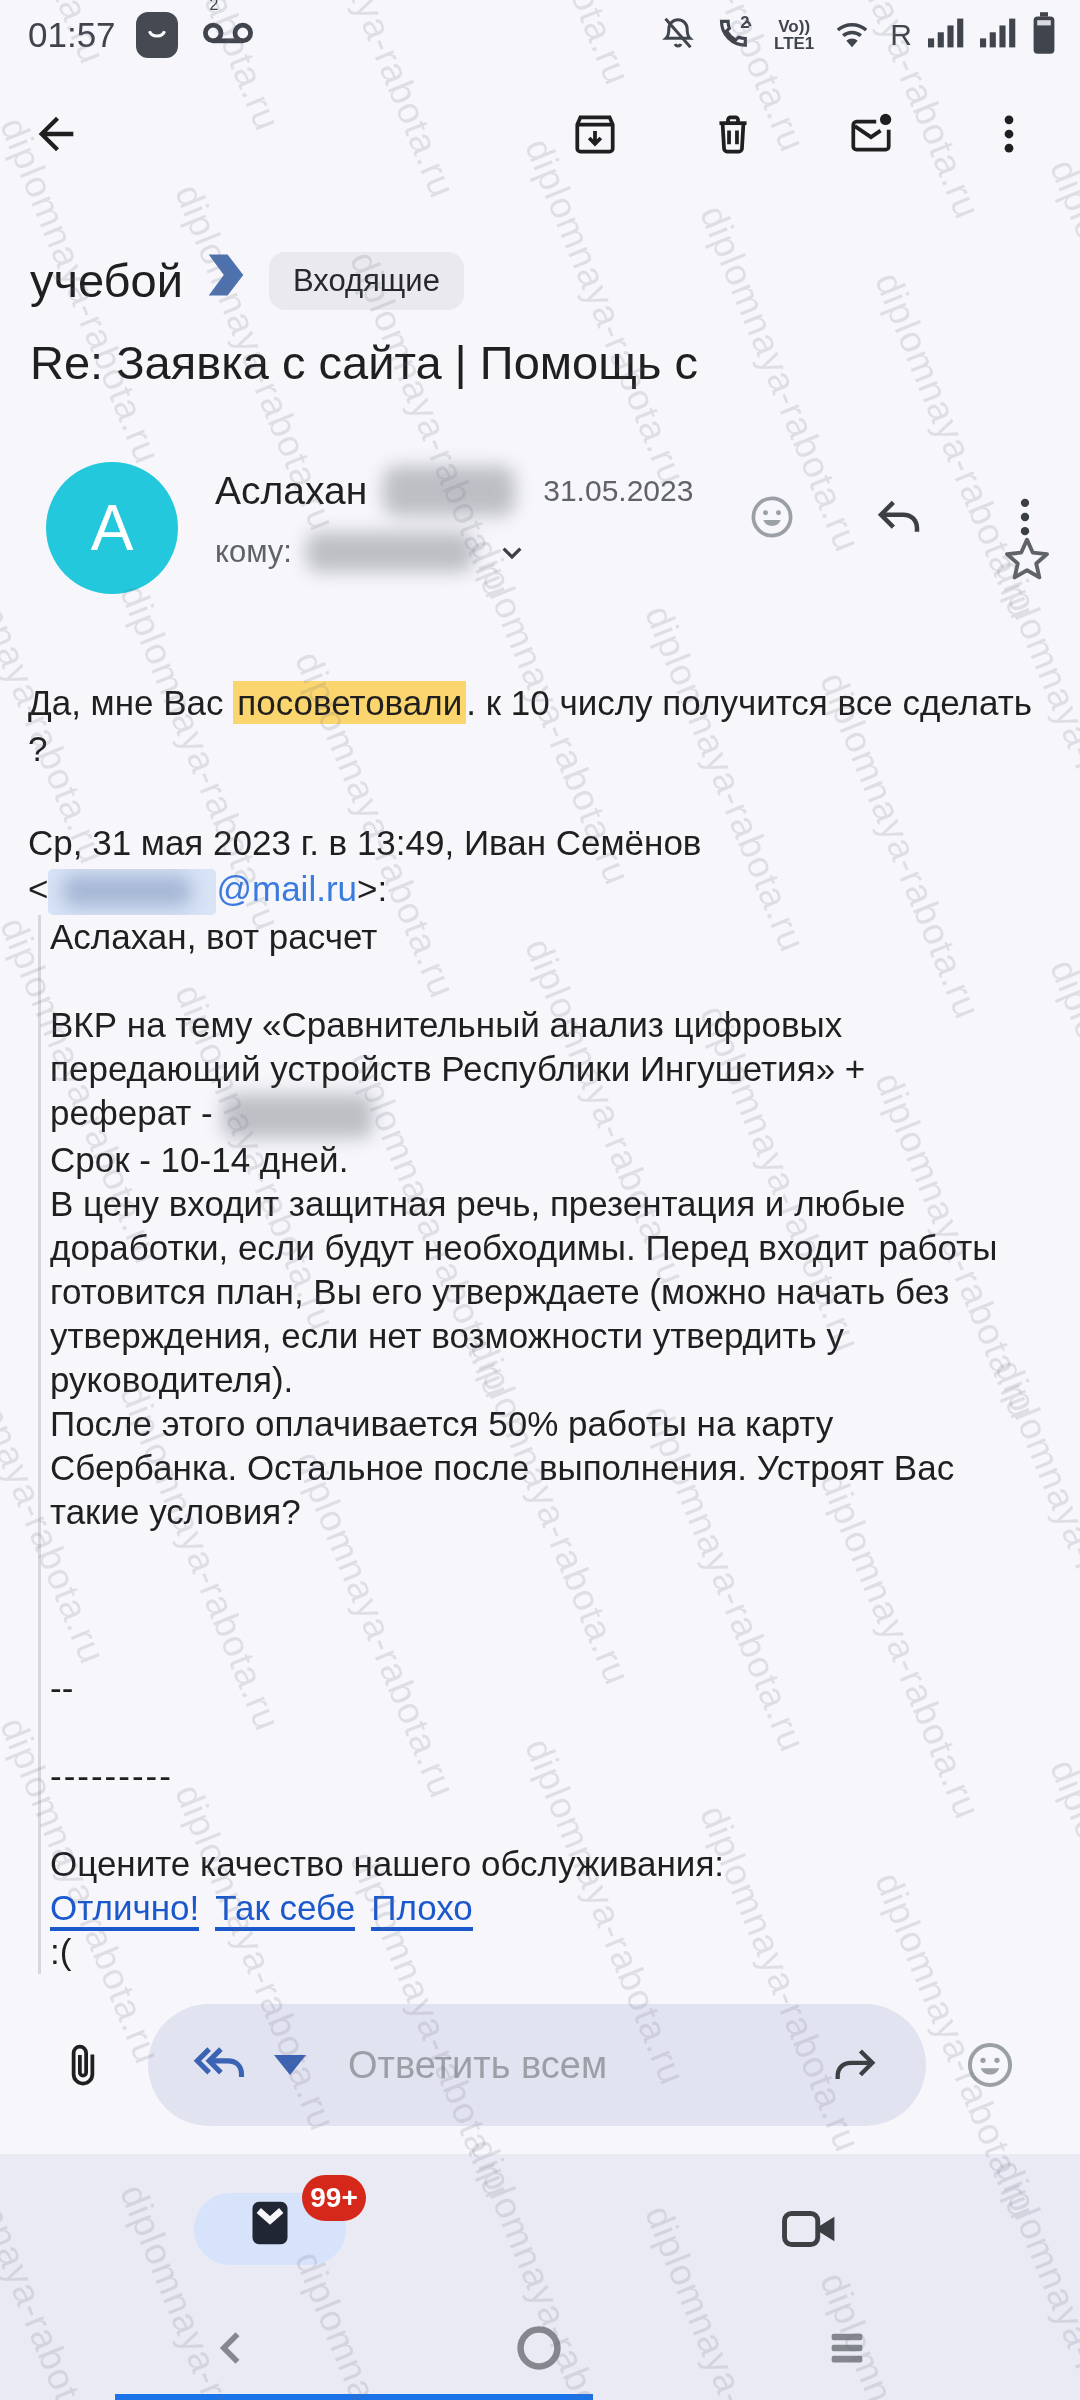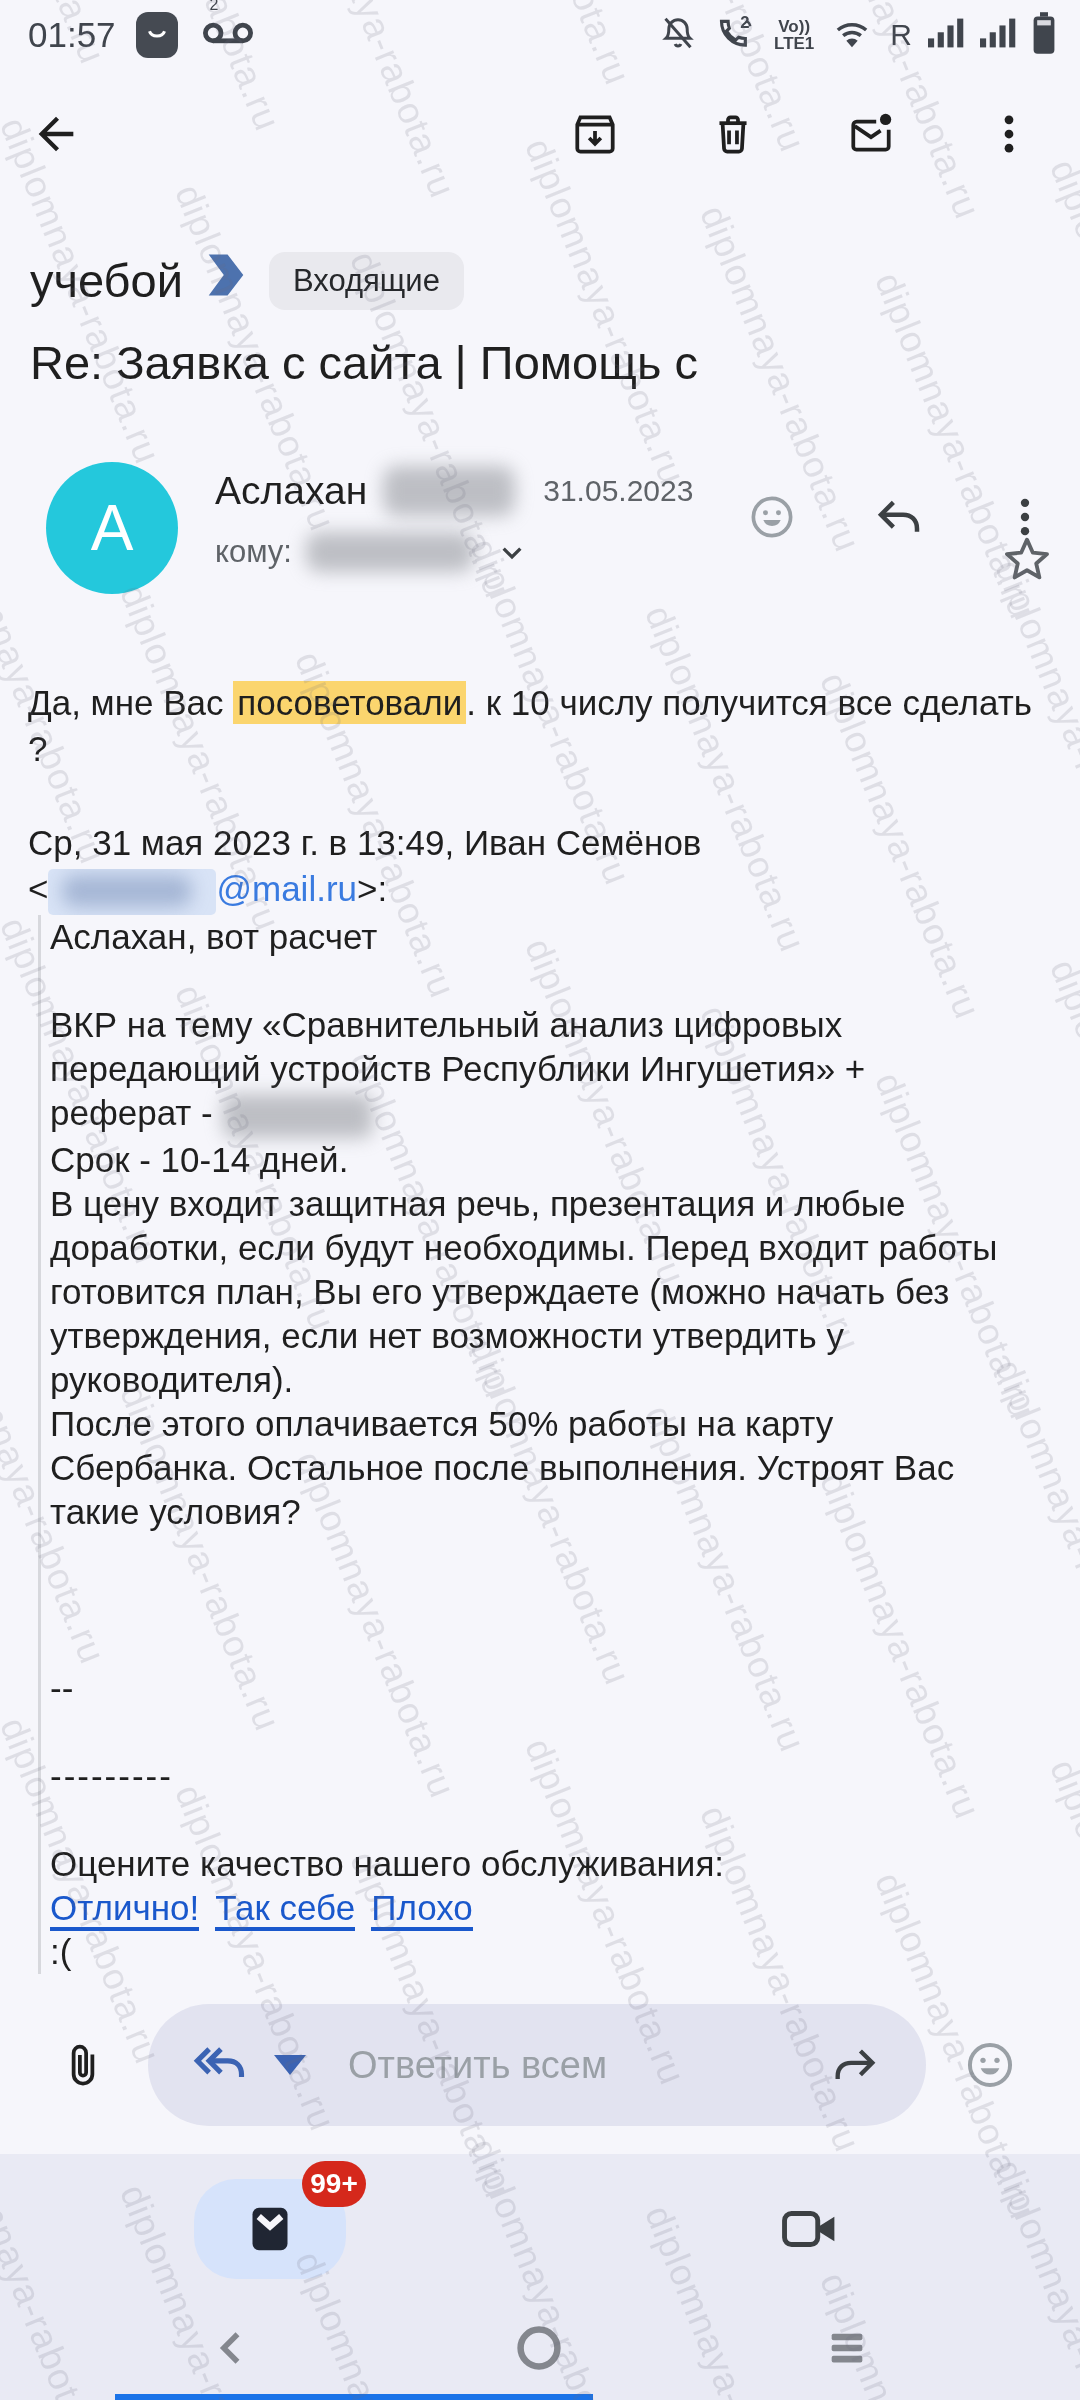--- a/index.html
+++ b/index.html
@@ -72,22 +72,22 @@
     display:flex;align-items:center;padding:1px 44px;box-sizing:border-box;}
   .tri-down{width:0;height:0;border-left:16px solid transparent;border-right:16px solid transparent;
     border-top:20px solid #3b63b3;margin-left:22px;}
   .reply-ph{font-size:38px;color:#9aa0a6;margin-left:42px;}
   .fwd{margin-left:auto;}
   .emoji-outer{margin-left:36px;}
   
   .bottombar{position:absolute;left:0;top:2154px;width:1080px;height:246px;background:#e9eaf4;z-index:2;}
   .tabs{display:flex;height:150px;align-items:center;}
   .tab{flex:1;display:flex;justify-content:center;align-items:center;}
-  .mail-pill{position:relative;width:152px;height:100px;border-radius:42px;background:#d6e3fb;
-    display:flex;align-items:center;justify-content:center;}
+  .mail-pill{position:relative;width:152px;height:72px;border-radius:42px;background:#d6e3fb;
+    display:flex;justify-content:center;}
   .badge{position:absolute;top:-18px;right:-20px;min-width:48px;height:46px;border-radius:24px;
     background:#d5281b;color:#fff;font-size:28px;font-weight:bold;
     display:flex;align-items:center;justify-content:center;padding:0 8px;}
   .sysnav{display:flex;align-items:center;justify-content:space-between;padding:0 210px;margin-top:18px;}
   .accent-line{position:absolute;left:115px;bottom:0;width:478px;height:6px;background:#1a73e8;z-index:3;}
 </style>
 </head>
 <body>
 
 <div class="screen">

